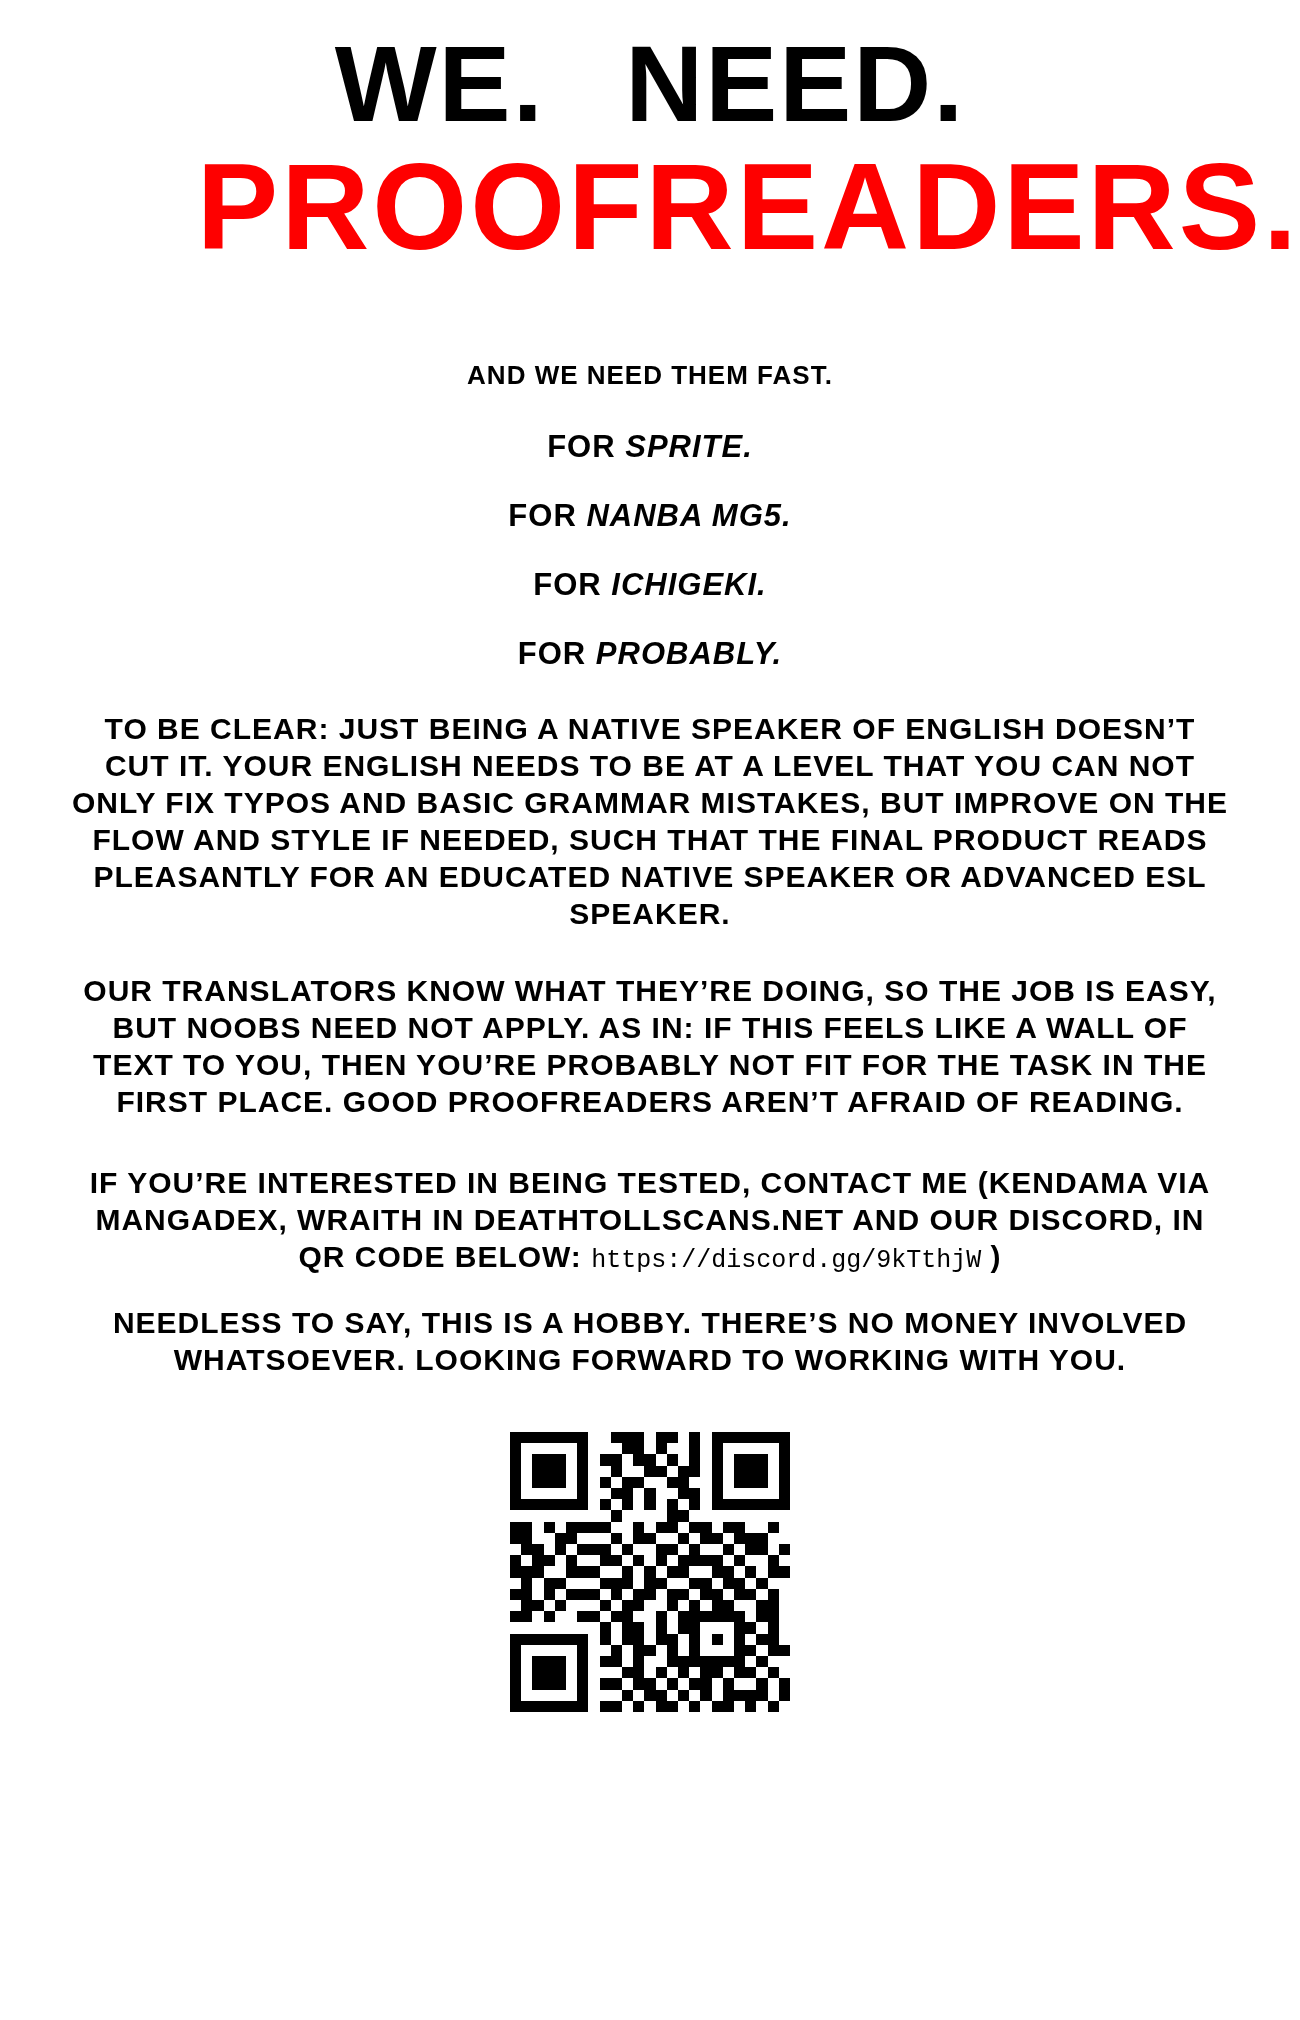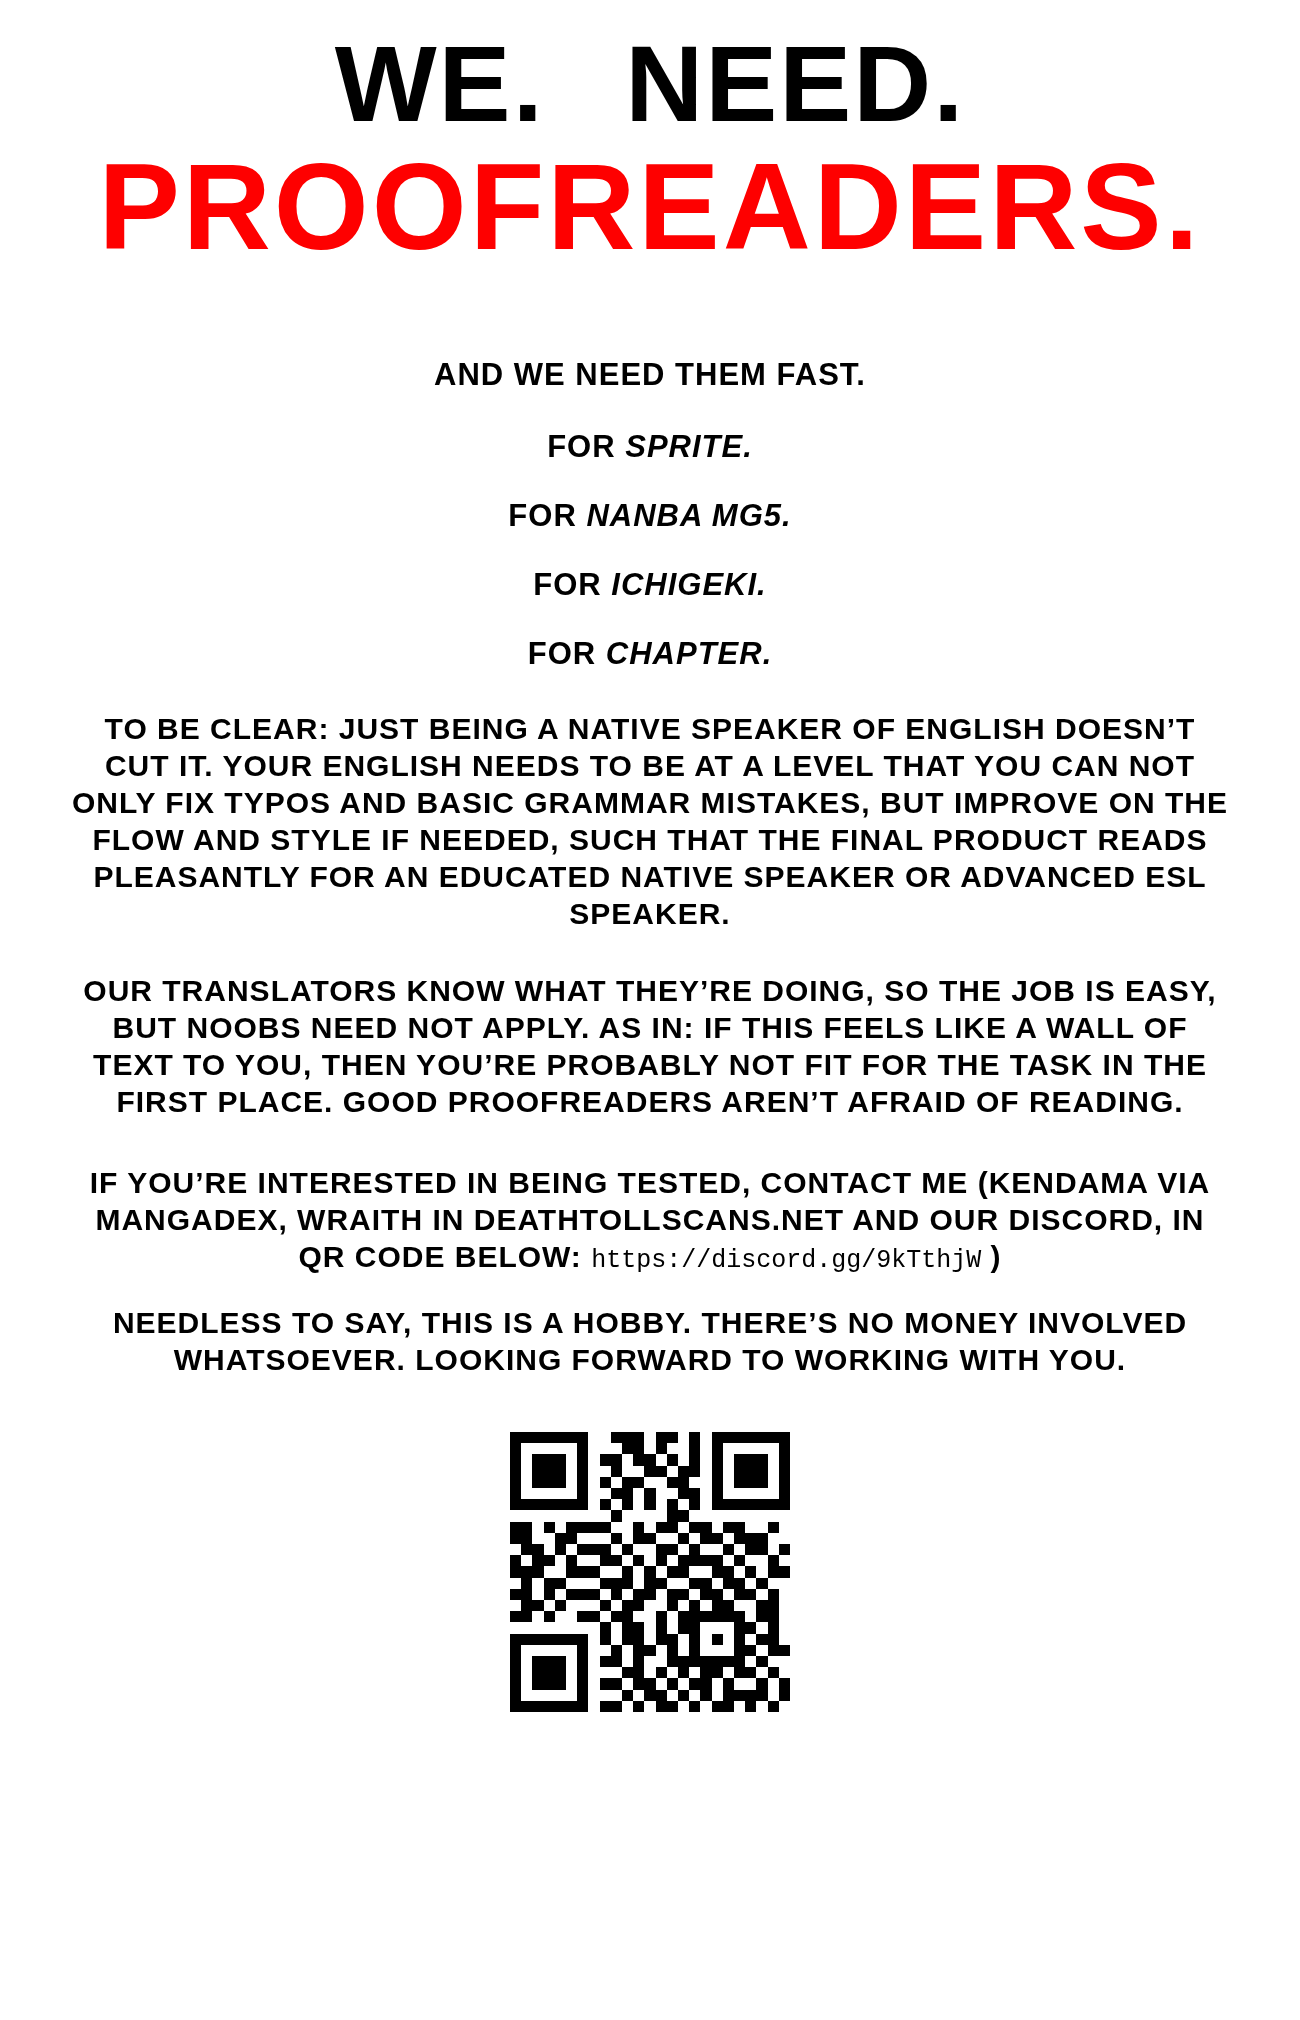--- a/index.html
+++ b/index.html
@@ -6,22 +6,22 @@
   body{
     width:1300px;height:2020px;overflow:hidden;
     background:#ffffff;color:#000000;
     font-family:"Liberation Sans",sans-serif;font-weight:700;
     text-align:center;
   }
   .intro{margin-top:16px;font-size:27px;letter-spacing:1px;}
   .hl-black{margin:30px 0 0;font-size:108px;line-height:1;font-weight:700;
     word-spacing:0.45em;letter-spacing:2px;}
   .hl-red{margin:8px 0 0;font-size:122px;line-height:1;font-weight:700;
-    letter-spacing:3px;}
-  .subhead{margin-top:88px;font-size:31px;letter-spacing:1px;line-height:38px;}
+    letter-spacing:3px;text-align:right;}
+  .subhead{margin-top:88px;font-size:26px;letter-spacing:1px;line-height:38px;}
   .series-line{margin-top:36px;font-size:31px;letter-spacing:1px;line-height:33px;}
   .series-name{font-style:italic;}
   .para{margin:40px auto 0;max-width:1280px;font-size:30px;line-height:37px;
     letter-spacing:1px;white-space:pre-line;}
   .para-tests{margin-top:52px;}
   .para-contact{margin-top:44px;white-space:normal;}
   .para-contact .contact-line{line-height:37px;}
   .url{font-family:"Liberation Mono",monospace;font-weight:400;font-size:25px;
     letter-spacing:0;text-decoration:none;color:inherit;}
   .para-closing{margin-top:25px;}
@@ -49,21 +49,21 @@
     <div class="series-line">
       <span>FOR</span>
       <span class="series-name">NANBA MG5.</span>
     </div>
     <div class="series-line">
       <span>FOR</span>
       <span class="series-name">ICHIGEKI.</span>
     </div>
     <div class="series-line">
       <span>FOR</span>
-      <span class="series-name">CHAPTER.</span>
+      <span class="series-name">PROBABLY.</span>
     </div>
   </div>
 
 
   <p class="para">TO BE CLEAR: JUST BEING A NATIVE SPEAKER OF ENGLISH DOESN’T
 CUT IT. YOUR ENGLISH NEEDS TO BE AT A LEVEL THAT YOU CAN NOT
 ONLY FIX TYPOS AND BASIC GRAMMAR MISTAKES, BUT IMPROVE ON THE
 FLOW AND STYLE IF NEEDED, SUCH THAT THE FINAL PRODUCT READS
 PLEASANTLY FOR AN EDUCATED NATIVE SPEAKER OR ADVANCED ESL
 SPEAKER.</p>

